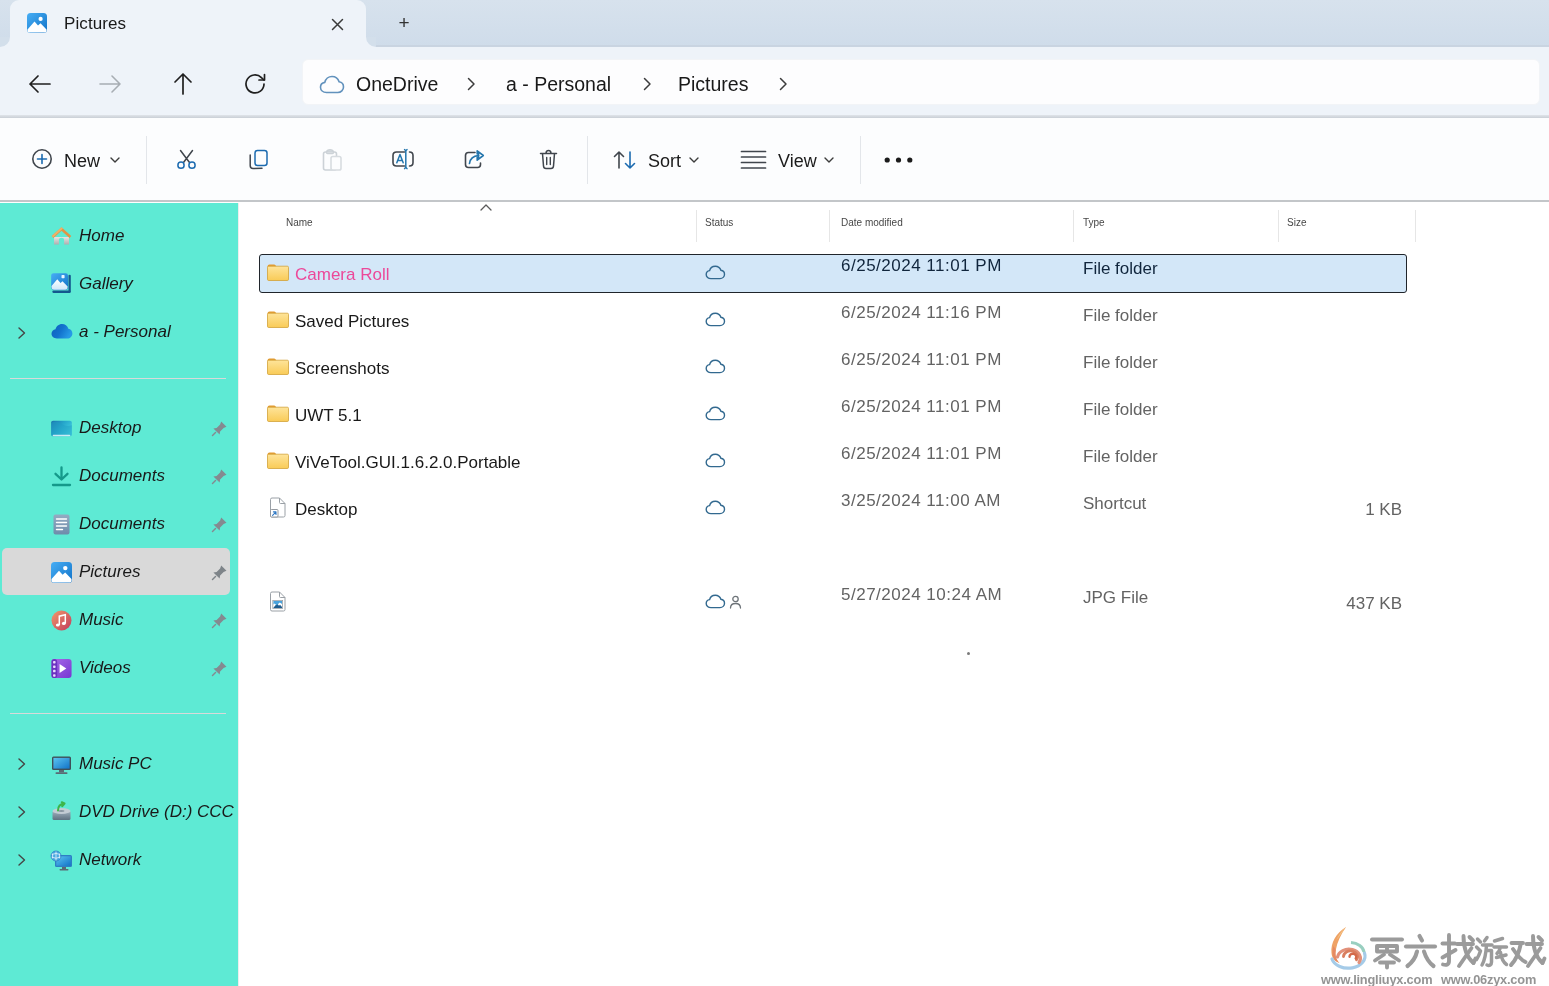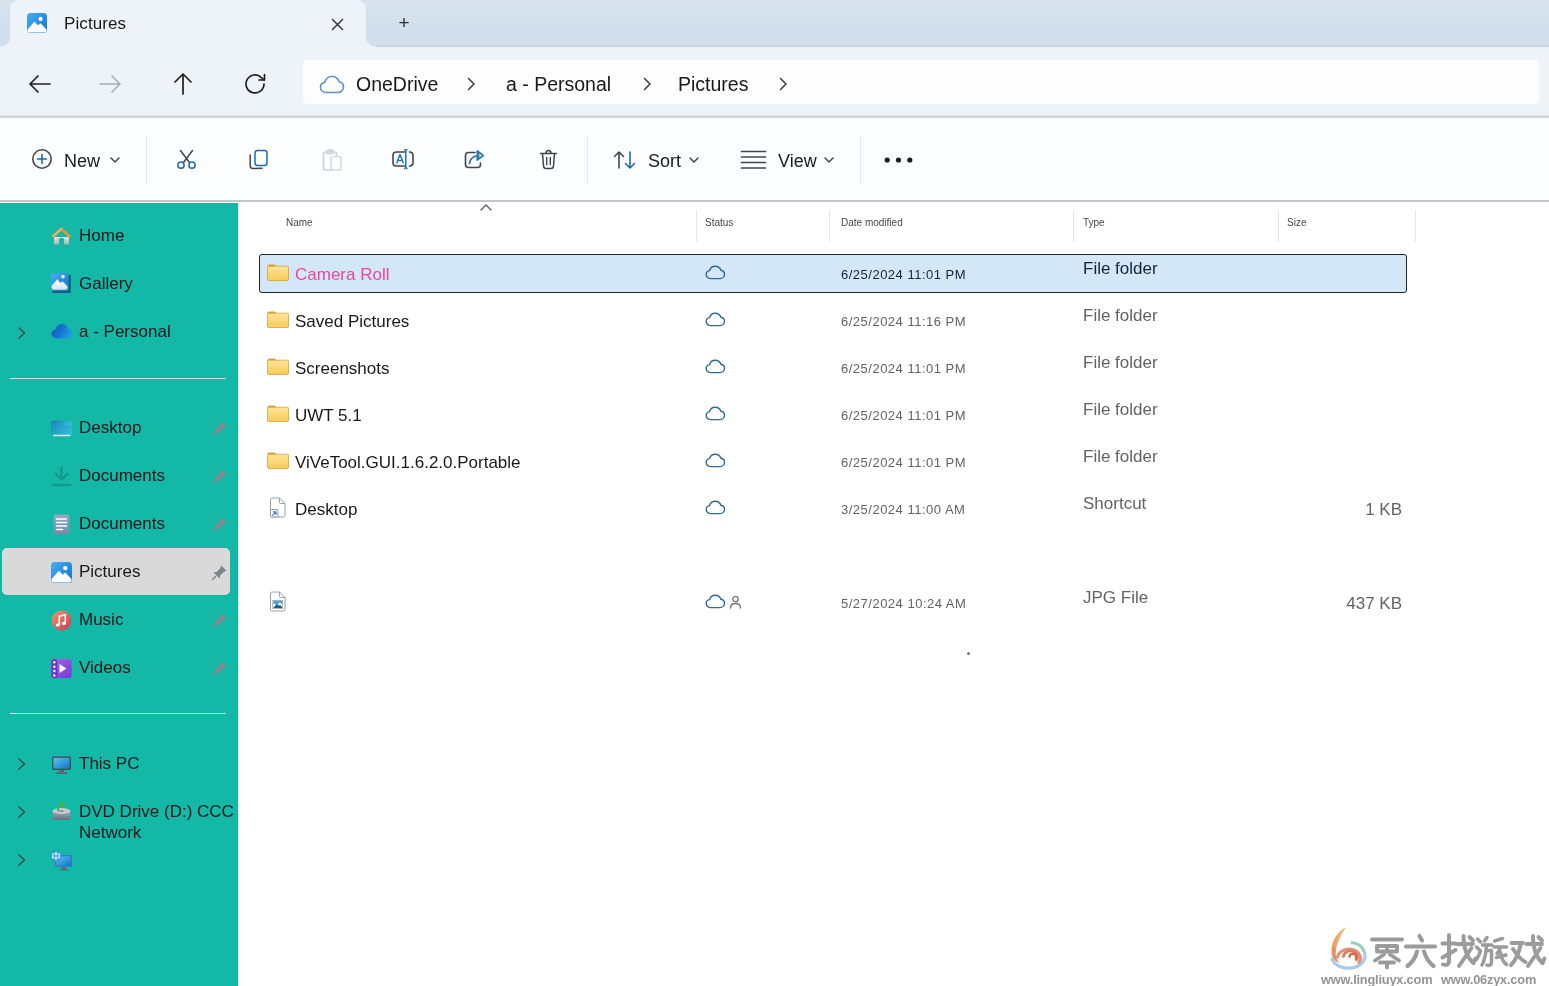--- a/index.html
+++ b/index.html
@@ -24,36 +24,36 @@
   .bchev { position:absolute; top:29px; }
   #navline { left:0; top:114.5px; width:1549px; height:3.5px; background:linear-gradient(#e0e4e9,#c9cfd6); }
 
   
   #toolbar { left:0; top:118px; width:1549px; height:84px; background:#fcfdfe; border-bottom:2.5px solid #c3c6c9; }
   .tbsep { position:absolute; top:18px; width:1px; height:48px; background:#e3e6ea; }
   .tbico { position:absolute; top:30px; }
   .tbtxt { position:absolute; top:33px; font-size:18px; line-height:21px; color:#1b1b1b; }
 
   
-  #sidebar { left:0; top:203px; width:238px; height:783px; background:#14b8a6; }
+  #sidebar { left:0; top:203px; width:238px; height:783px; background:#5eead4;font-style:italic; }
   #sbdivider { left:238px; top:203px; width:1px; height:783px; background:#ededed; }
   .sbitem { position:absolute; left:79px; font-size:17px; line-height:20px; color:#191919; white-space:nowrap; }
   .sbicon { position:absolute; left:50px; width:23px; height:23px; }
   .sbchev { position:absolute; left:17px; }
   .sbpin { position:absolute; left:211px; }
   .sbsep { position:absolute; left:10px; width:216px; height:1px; background:#d9d9d9; }
   #sbsel { left:2px; top:345px; width:228px; height:47px; background:#d9d9d9; border-radius:5px; }
 
   
   #content { left:239px; top:203px; width:1310px; height:783px; background:#ffffff; }
   .hdr { position:absolute; top:14px; font-size:10px; color:#474747; }
   .hsep { position:absolute; top:7px; width:1px; height:32px; background:#e6e6e6; }
   .row { position:absolute; left:0; width:1310px; height:47px; }
   .fname { position:absolute; left:56px; top:13px; font-size:17px; line-height:21px; color:#191919; white-space:nowrap; }
-  .fdate { position:absolute; left:602px; top:13px; font-size:13px; line-height:21px; letter-spacing:0.5px; color:#636363; white-space:nowrap; }
+  .fdate { position:absolute; left:602px; top:4px; font-size:17px; line-height:21px; letter-spacing:0.5px; color:#636363; white-space:nowrap; }
   .ftype { position:absolute; left:844px; top:7px; font-size:17px; line-height:21px; color:#636363; }
   .fsize { position:absolute; left:1020px; top:13px; width:143px; text-align:right; font-size:17px; line-height:21px; color:#636363; }
   .ficon { position:absolute; left:27px; top:12px; }
   .fcloud { position:absolute; left:466px; top:14px; }
   #selrow { position:absolute; left:20px; top:51px; width:1148px; height:39px; background:#d3e7f8; border:1px solid #20252b; border-radius:3px; }
 
   
   #wm { left:1275px; top:915px; width:274px; height:71px; }
 </style>
 </head>
@@ -281,21 +281,21 @@
 
   <svg class="sbchev" style="top:554px" width="9" height="14" viewBox="0 0 9 14">
       <path d="M2 2 L7.5 7 L2 12" stroke="#454545" stroke-width="1.4" fill="none" stroke-linecap="round" stroke-linejoin="round"></path>
     </svg>
   <svg class="sbicon" style="top:550px" viewBox="0 0 23 23">
       <rect x="2" y="3.5" width="19" height="13.5" rx="1.5" fill="#3f5059"></rect>
       <rect x="3.4" y="4.9" width="16.2" height="10.7" fill="url(#mong)"></rect>
       <rect x="9" y="17" width="5" height="2.3" fill="#5a6a74"></rect>
       <rect x="5.5" y="19.3" width="12" height="1.7" rx="0.8" fill="#5a6a74"></rect>
     </svg>
-  <div class="sbitem" style="top:551px">This PC</div>
+  <div class="sbitem" style="top:551px">Music PC</div>
 
   <svg class="sbchev" style="top:602px" width="9" height="14" viewBox="0 0 9 14">
       <path d="M2 2 L7.5 7 L2 12" stroke="#454545" stroke-width="1.4" fill="none" stroke-linecap="round" stroke-linejoin="round"></path>
     </svg>
   <svg class="sbicon" style="top:598px" viewBox="0 0 23 23">
       <rect x="2.5" y="10" width="18" height="9" rx="1.5" fill="url(#drvg)"></rect>
       <ellipse cx="11.5" cy="10" rx="9" ry="3" fill="#c3ccd4"></ellipse>
       <ellipse cx="11.5" cy="10" rx="3" ry="1.1" fill="#8a97a2"></ellipse>
       <path d="M8 9.5 Q8 3 14.5 2.5 M14.5 2.5 L11.8 1.2 M14.5 2.5 L12.3 5.2" stroke="#3db54a" stroke-width="2" fill="none" stroke-linecap="round" stroke-linejoin="round"></path>
     </svg>
@@ -306,21 +306,21 @@
     </svg>
   <svg class="sbicon" style="top:646px" viewBox="0 0 23 23">
       <rect x="5" y="6" width="17" height="12" rx="1.5" fill="#2d7fc4"></rect>
       <rect x="6.3" y="7.3" width="14.4" height="9.4" fill="url(#mong)"></rect>
       <rect x="12" y="18" width="4" height="2" fill="#5a6a74"></rect>
       <rect x="9.5" y="20" width="9" height="1.5" rx="0.7" fill="#5a6a74"></rect>
       <circle cx="6" cy="7" r="5" fill="#48a7e0"></circle>
       <path d="M1.5 5.5 Q6 3.5 10.5 5.5 M1.2 8 Q6 10.5 10.8 8 M6 2 V12 M2 4.2 Q3.5 7 2 9.8 M10 4.2 Q8.5 7 10 9.8" stroke="#e8f5fc" stroke-width="0.8" fill="none"></path>
       <circle cx="6" cy="7" r="5" fill="none" stroke="#2d7fc4" stroke-width="0.8"></circle>
     </svg>
-  <div class="sbitem" style="top:620px">Network</div>
+  <div class="sbitem" style="top:647px">Network</div>
 </div>
 <div class="abs" id="sbdivider"></div>
 
 <div class="abs" id="content">
   <svg class="abs" style="left:240px;top:0px" width="14" height="9" viewBox="0 0 14 9">
       <path d="M2 7 L7 2 L12 7" stroke="#5a5a5a" stroke-width="1.3" fill="none" stroke-linecap="round" stroke-linejoin="round"></path>
     </svg>
   <div class="hdr" style="left:47px">Name</div>
   <div class="hdr" style="left:466px">Status</div>
   <div class="hdr" style="left:602px">Date modified</div>

